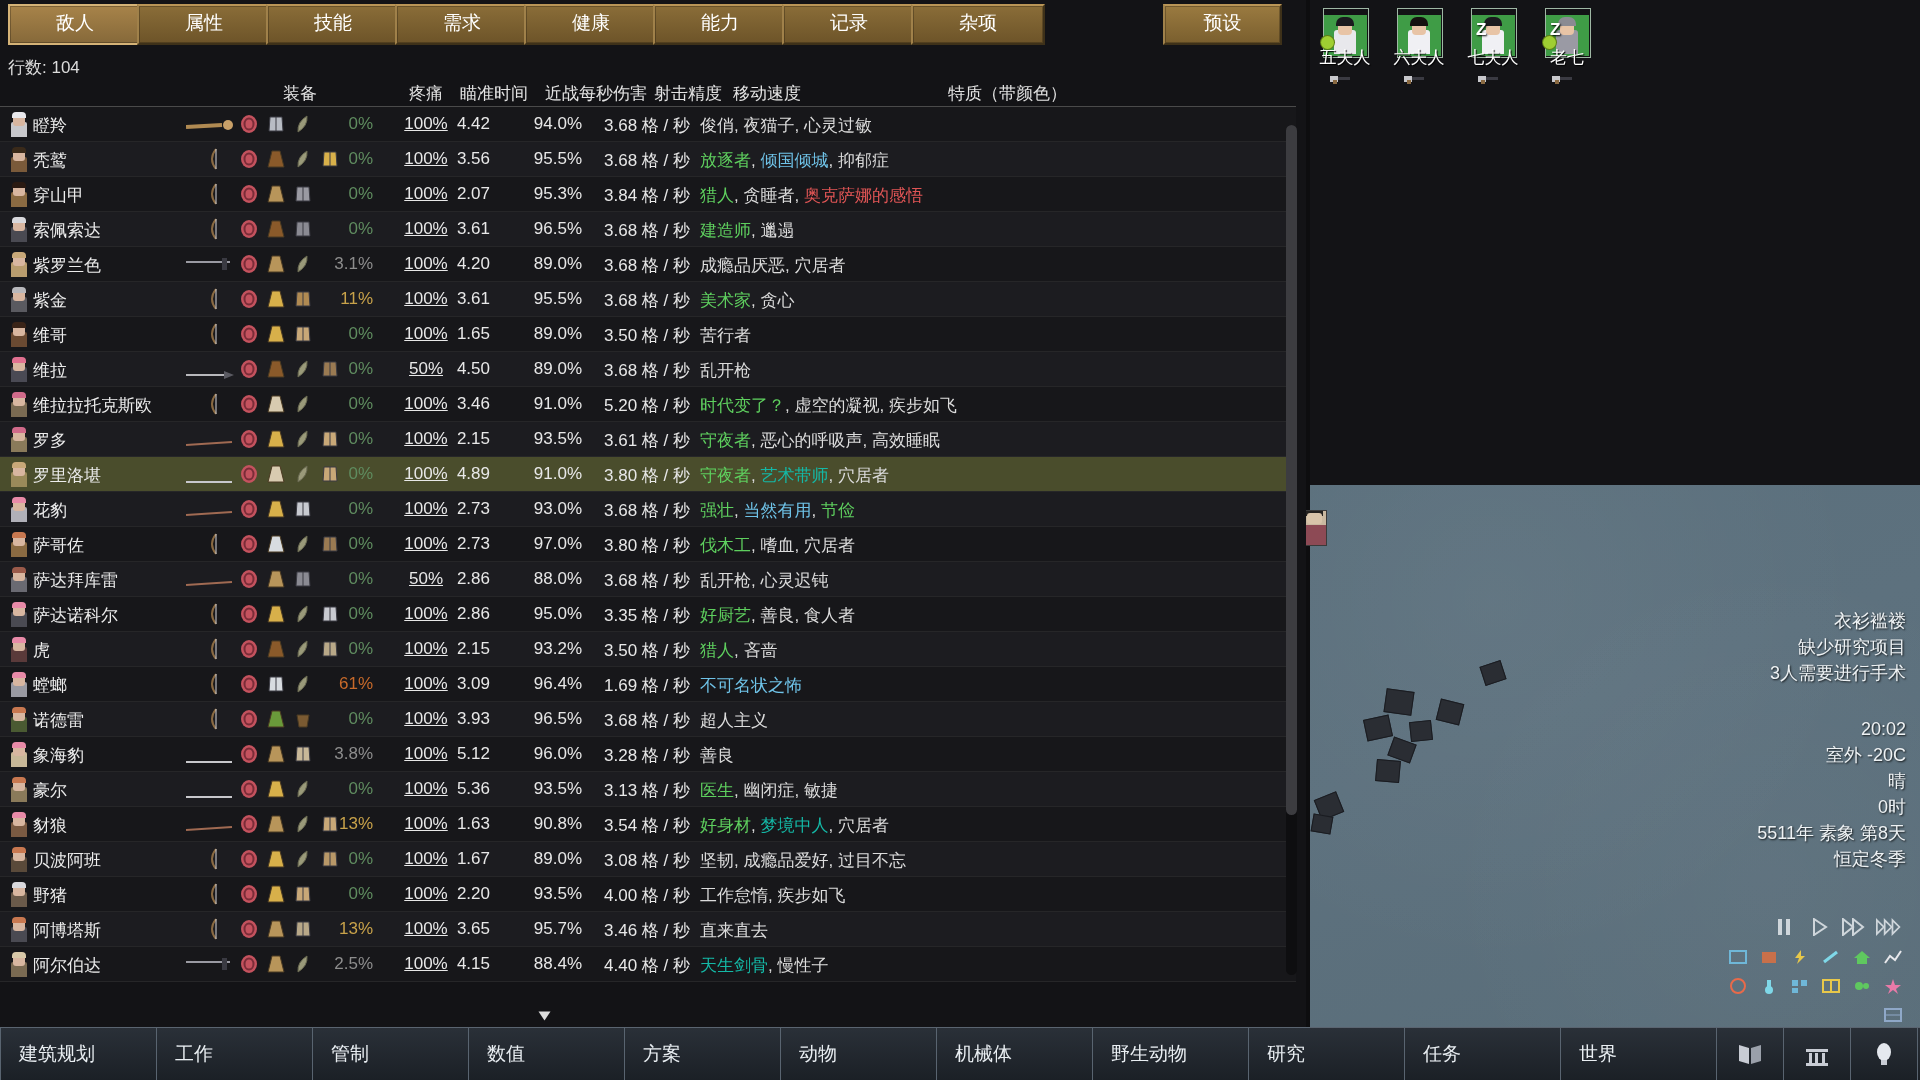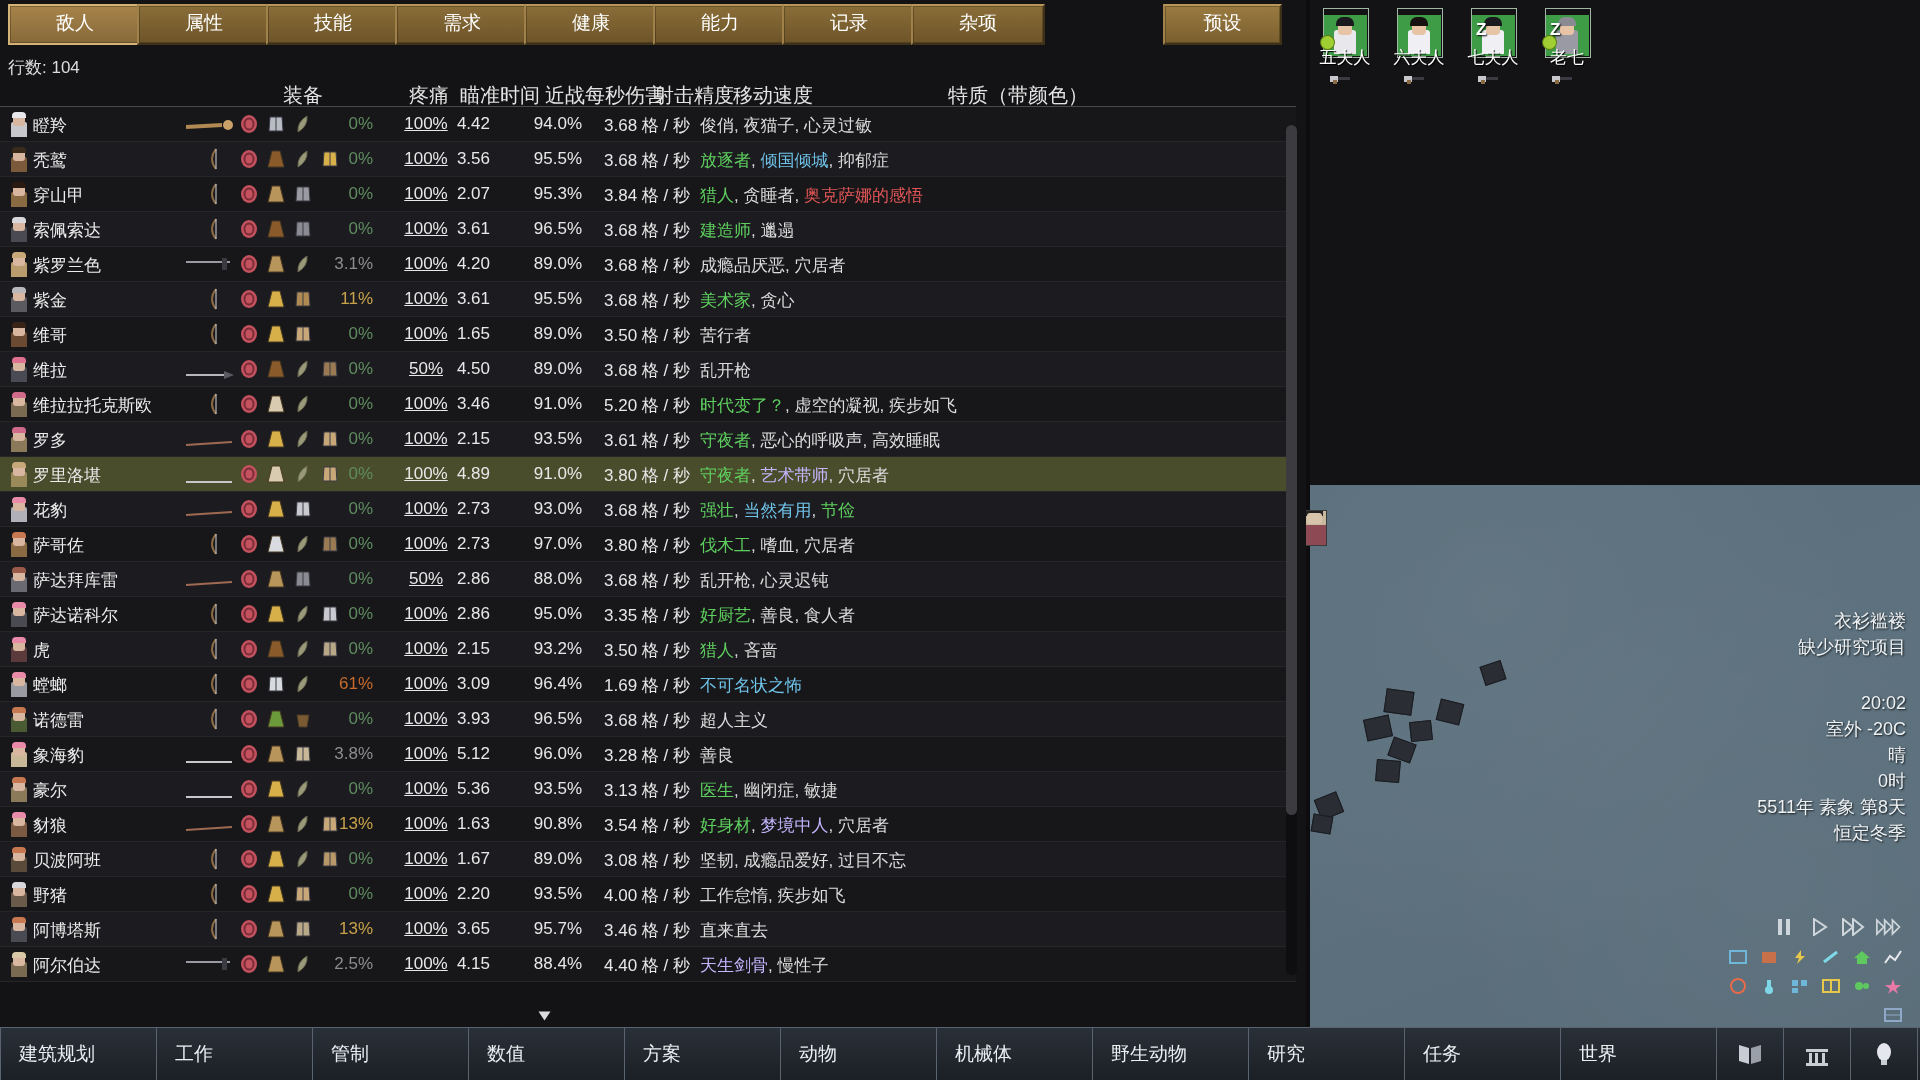--- a/index.html
+++ b/index.html
@@ -62,21 +62,21 @@
   .rowcount{position:absolute;left:8px;top:56px;font-size:17px;color:#dcdcdc;}
 
   
   .table-wrap{
     position:absolute;left:0px;top:78px;width:1296px;height:900px;
   }
   .thead{
     position:relative;height:28px;border-bottom:1px solid #4a4a4a;
   }
   .thead .th{
-    position:absolute;top:4px;font-size:20px;color:#e4e4e4;white-space:nowrap;
+    position:absolute;top:4px;font-size:17px;color:#e4e4e4;white-space:nowrap;
     cursor:pointer;
   }
 
   .rows{position:relative;}
   .row{
     position:relative;height:34px;border-bottom:1px solid #262628;
     background:#17171a;
   }
   .row.alt{background:#1c1c20;}
   .row.sel{background:#4a4d2c;}
@@ -98,21 +98,21 @@
   .col-speed{left:600px;width:90px;text-align:right;}
   .col-traits{left:700px;}
 
   .pain-zero{color:#5f8c5f;}
   .pain-low{color:#8d8d8d;}
   .pain-mid{color:#c8a24a;}
   .pain-vhigh{color:#c86a2a;}
 
   .t-green{color:#5ecf5e;}
   .t-blue{color:#6fc3e8;}
-  .t-pink{color:#c4b5fd;}
+  .t-pink{color:#14b8a6;}
   .t-red{color:#e05555;}
   .t-plain{color:#dcdcdc;}
 
   
   .scrollbar{
     position:absolute;left:1286px;top:125px;width:11px;height:850px;
     background:#0e0e10;border-radius:6px;
   }
   .scrollbar .thumb{
     position:absolute;left:0;top:0;width:11px;height:690px;background:#3c3c40;border-radius:6px;
@@ -284,20 +284,21 @@
             <rect x="8" y="3" width="12" height="3" fill="#3a3a42"></rect>
             <rect x="3" y="6" width="4" height="4" fill="#8a6a42"></rect>
           </svg></span>
       </div>
     </div>
 
   <div class="info">
     <div>
       <div>衣衫褴褛</div>
       <div>缺少研究项目</div>
+      <div>3人需要进行手术</div>
     </div>
     <div class="clockline">20:02</div>
     <div>室外 -20C</div>
     <div>晴</div>
     <div>0时</div>
     <div>5511年 素象 第8天</div>
     <div>恒定冬季</div>
   </div>
 
   <div class="speedbar">

